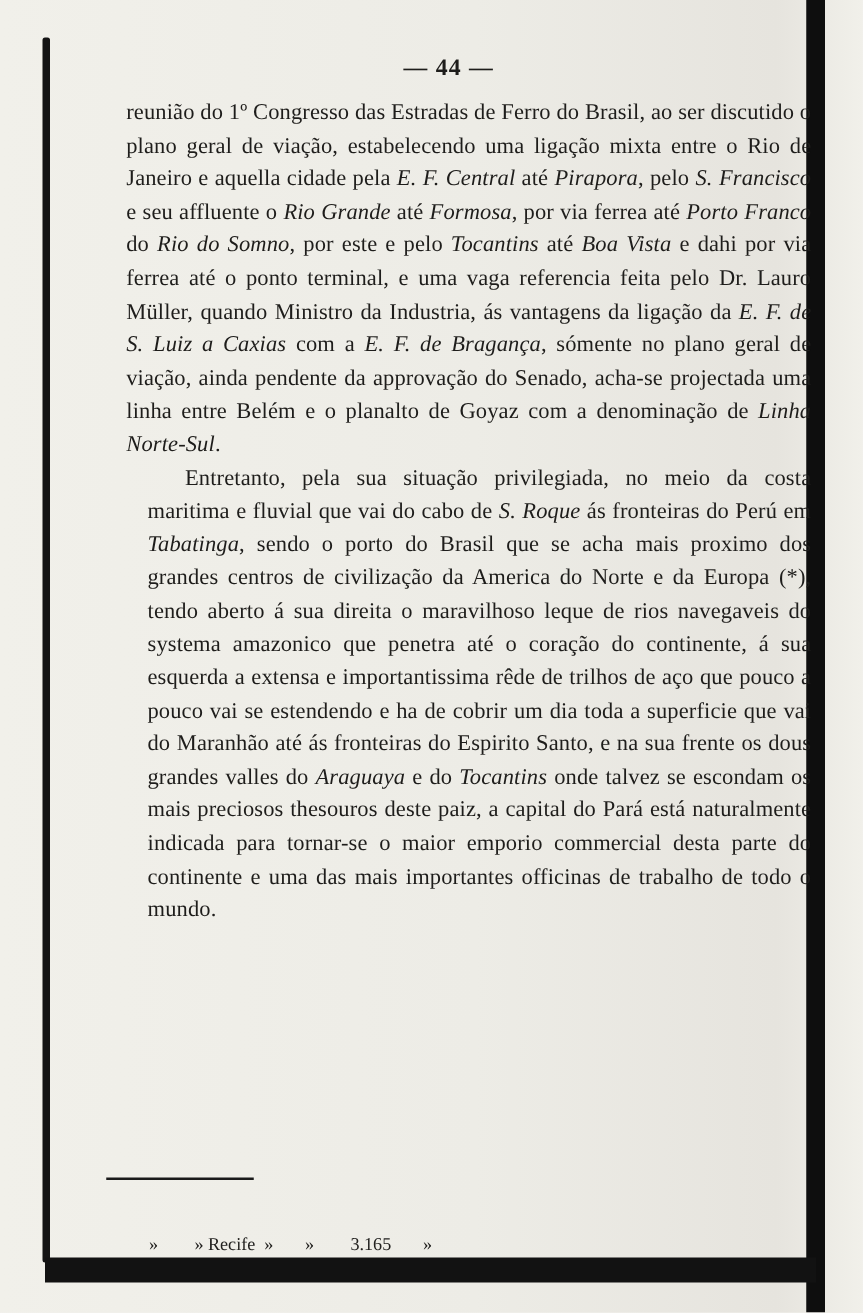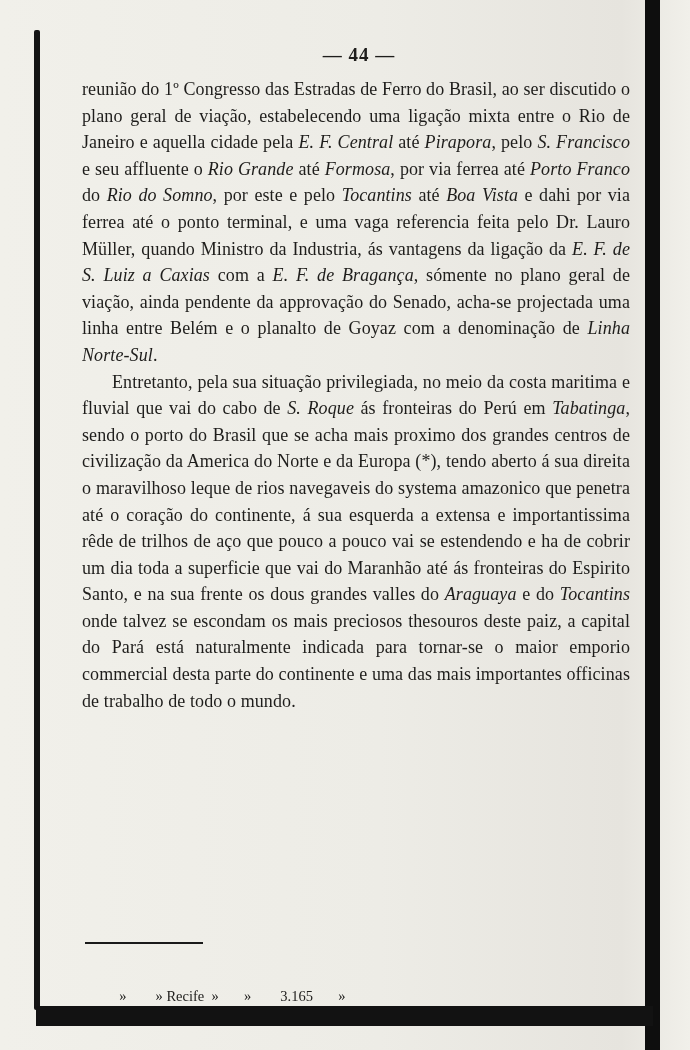--- a/index.html
+++ b/index.html
@@ -31,29 +31,29 @@
     width: 617px; height: 20px;
     background: #121212;
   }
   .pageno {
     position: absolute; top: 44px; left: 85px; width: 548px;
     text-align: center;
     font-size: 19px; font-weight: bold; letter-spacing: 1px;
     color: #1e1d1b;
   }
   .text {
-    position: absolute; top: 76px; left: 82px;
+    position: absolute; top: 76px; left: 101px;
     width: 548px; height: 862px; overflow: hidden;
     font-size: 18px; line-height: 26.6px;
     letter-spacing: 0.1px;
     text-align: justify;
     color: #1e1d1b;
   }
   .text p { margin: 0; }
-  .text p.indent { text-indent: 30px; }
+  .text p.indent { text-indent: 30px; margin-left: 17px; }
   .it { font-style: italic; }
   .fn-rule {
     position: absolute; top: 942px; left: 85px;
     width: 118px; height: 2px;
     background: #1a1a1a;
   }
   .footnote {
     position: absolute; top: 950px; left: 112px;
     font-size: 14.5px; line-height: 18.5px;
     color: #22211f;

